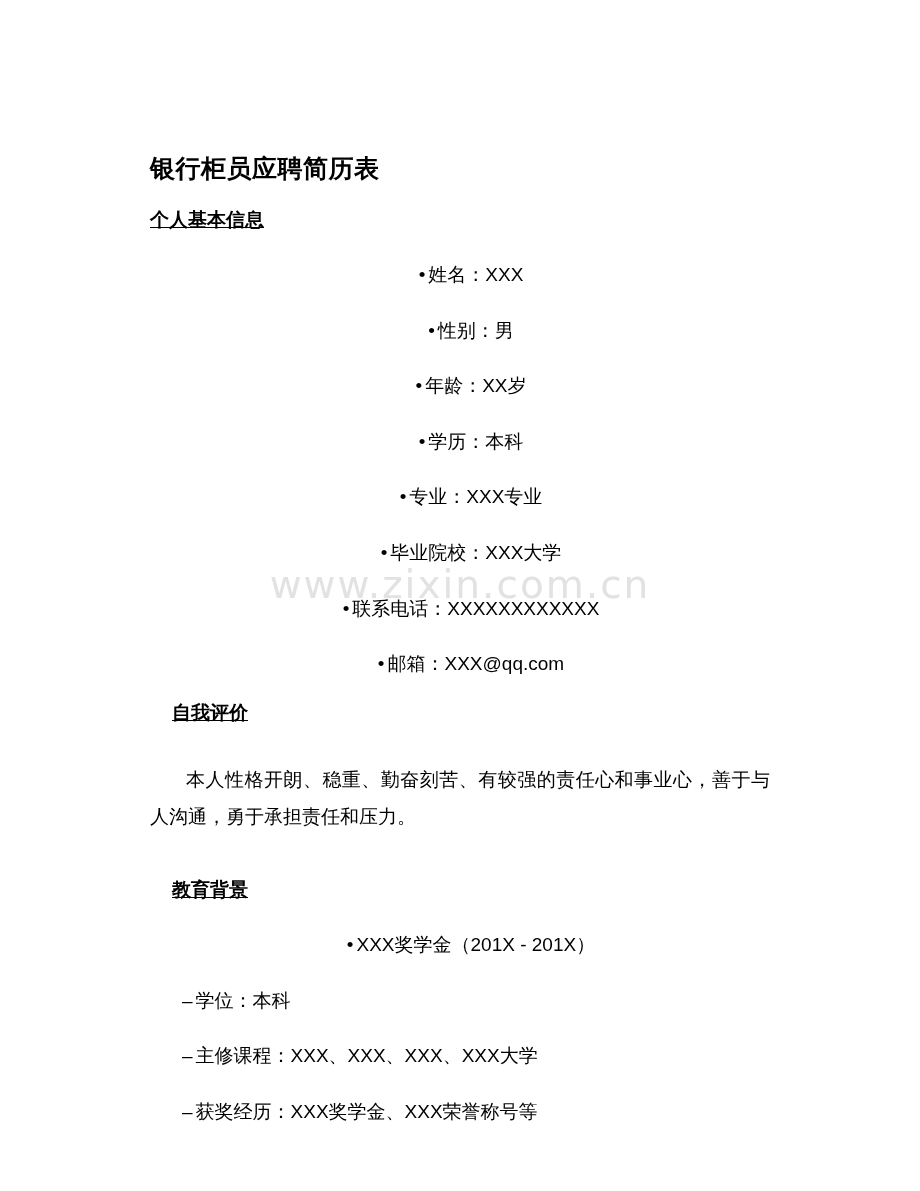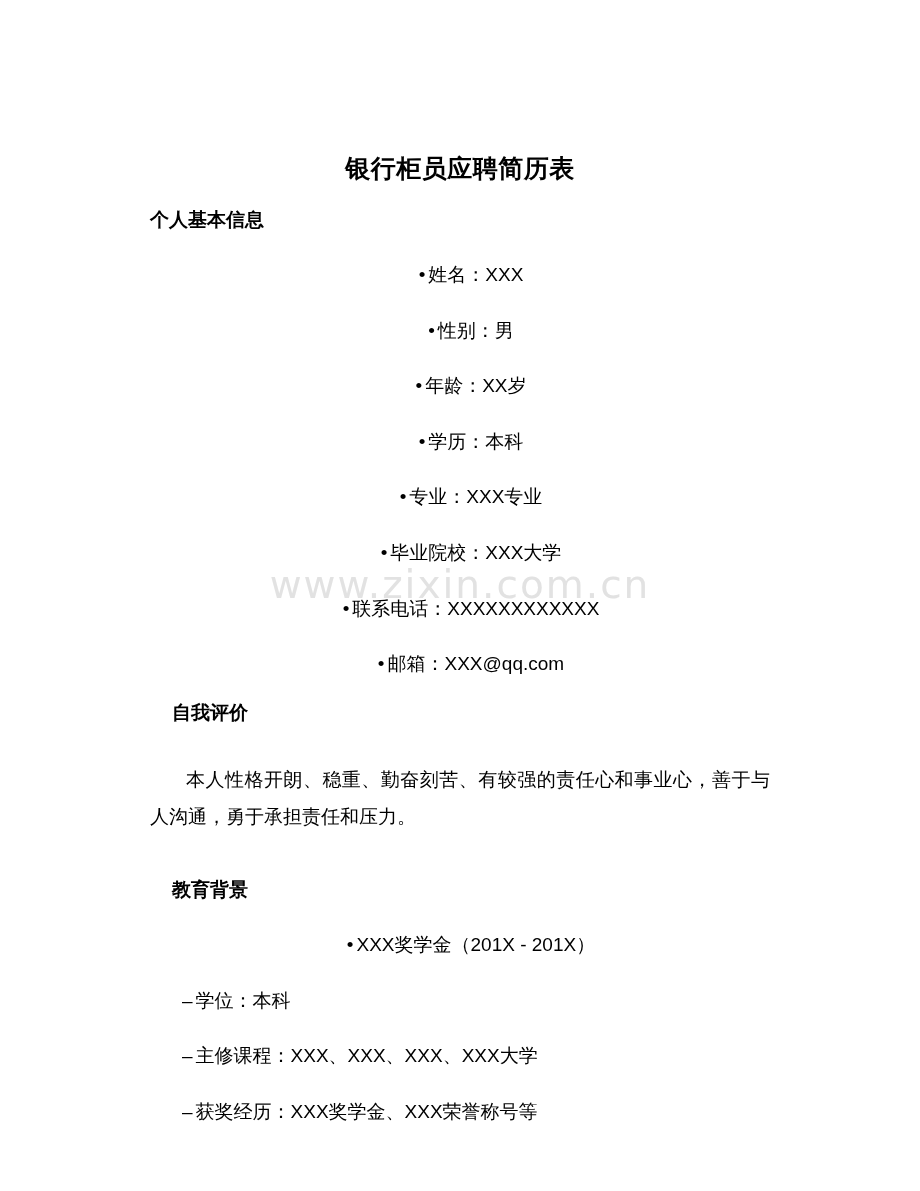--- a/index.html
+++ b/index.html
@@ -16,34 +16,35 @@
     overflow: hidden;
   }
   .page {
     position: relative;
     width: 920px;
     height: 1191px;
     box-sizing: border-box;
     padding: 0 150px;
   }
   .doc-title {
-    text-align: center;
+    text-align: left;
     font-size: 25px;
     font-weight: bold;
     letter-spacing: 0.5px;
     margin: 0;
     padding-top: 152px;
     line-height: 1.3;
   }
   .section-heading {
     font-size: 19px;
     font-weight: bold;
     margin: 0;
     padding-top: 22px;
     line-height: 1.4;
+    text-decoration: underline;
   }
   .section-heading.indent {
     padding-left: 22px;
   }
   .bullet-line {
     font-size: 19px;
     line-height: 1.4;
     padding-top: 29px;
     padding-left: 22px;
     white-space: nowrap;

